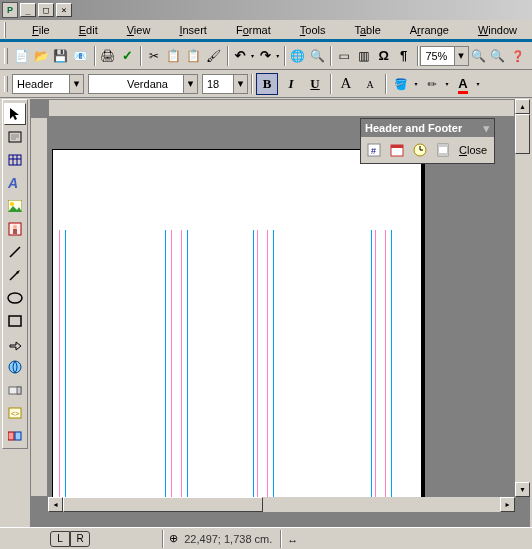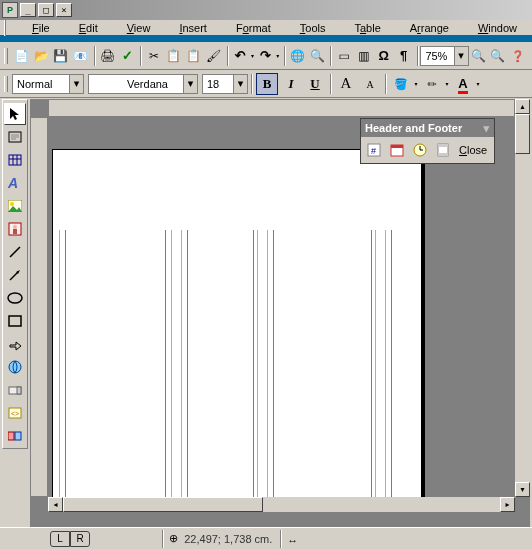--- a/index.html
+++ b/index.html
@@ -5,21 +5,21 @@
   * { box-sizing: border-box; margin: 0; padding: 0; font-family: Tahoma, Verdana, sans-serif; }
   body { width: 532px; height: 549px; background: #d4d0c8; overflow: hidden; position: relative; }
 
   
   .titlebar { height: 20px; background: linear-gradient(to right, #8a8a8a, #cfcfcf); display: flex; align-items: center; padding: 0 2px; }
   .titlebar .app-icon { width: 16px; height: 16px; background: #d4d0c8; border: 1px solid #555; display:flex; align-items:center; justify-content:center; font-size:9px; color:#006b3c; font-weight:bold;}
   .titlebar .title { color: #fff; font-size: 11px; margin-left: 4px; flex: 1; font-weight: bold; }
   .titlebar .winbtn { width: 16px; height: 14px; background: #d4d0c8; border: 1px solid #fff; border-right-color:#404040; border-bottom-color:#404040; margin-left: 2px; display:flex; align-items:center; justify-content:center; font-size:9px; font-family: monospace;}
 
   
-  .menubar { height: 22px; background: #d4d0c8; display: flex; align-items: center; padding: 0 4px; gap: 15px; border-bottom:7px solid #0369a1;}
+  .menubar { height: 22px; background: #d4d0c8; display: flex; align-items: center; padding: 0 4px; gap: 15px; border-bottom:3px solid #0369a1;}
   .menu-handle { width:4px; height:16px; border-left:1px solid #fff; border-right:1px solid #808080; margin-right:4px;}
   .menubar .mi { font-size: 11px; padding: 2px 7px; cursor: default; }
   .menubar .mi u { text-decoration: underline; }
 
   
   .toolbar { height: 28px; background: #d4d0c8; display: flex; align-items: center; padding: 0 4px; border-bottom:1px solid #808080;}
   .tbtn { width: 22px; height: 22px; display: inline-flex; align-items: center; justify-content: center; margin: 0 1px; cursor: default; }
   .tbtn.active { border: 1px solid #0a246a; background:#b6bdd2;}
   .sep { width:1px; height:20px; background:#808080; margin:0 3px; box-shadow:1px 0 0 #fff;}
   .combo { height: 20px; background: #fff; border: 1px solid #808080; display: flex; align-items: center; font-size: 11px; padding-left: 4px; }
@@ -208,21 +208,21 @@
       <span class="ico ico-zoomin"></span>
     </span>
   <span class="tbtn">
       <span class="ico ico-help"></span>
     </span>
 </div>
 
 <div class="toolbar">
   <div class="menu-handle"></div>
   <div class="combo" style="width:72px;">
-    <span>Normal</span>
+    <span>Header</span>
     <span style="flex:1"></span>
       <span class="arrow">▾</span>
   </div>
   <div class="combo" style="width:110px; margin-left:4px;padding-left:38px;">
     <span>Verdana</span>
     <span style="flex:1"></span>
       <span class="arrow">▾</span>
   </div>
   <div class="combo" style="width:46px; margin-left:4px;">
     <span>18</span>

